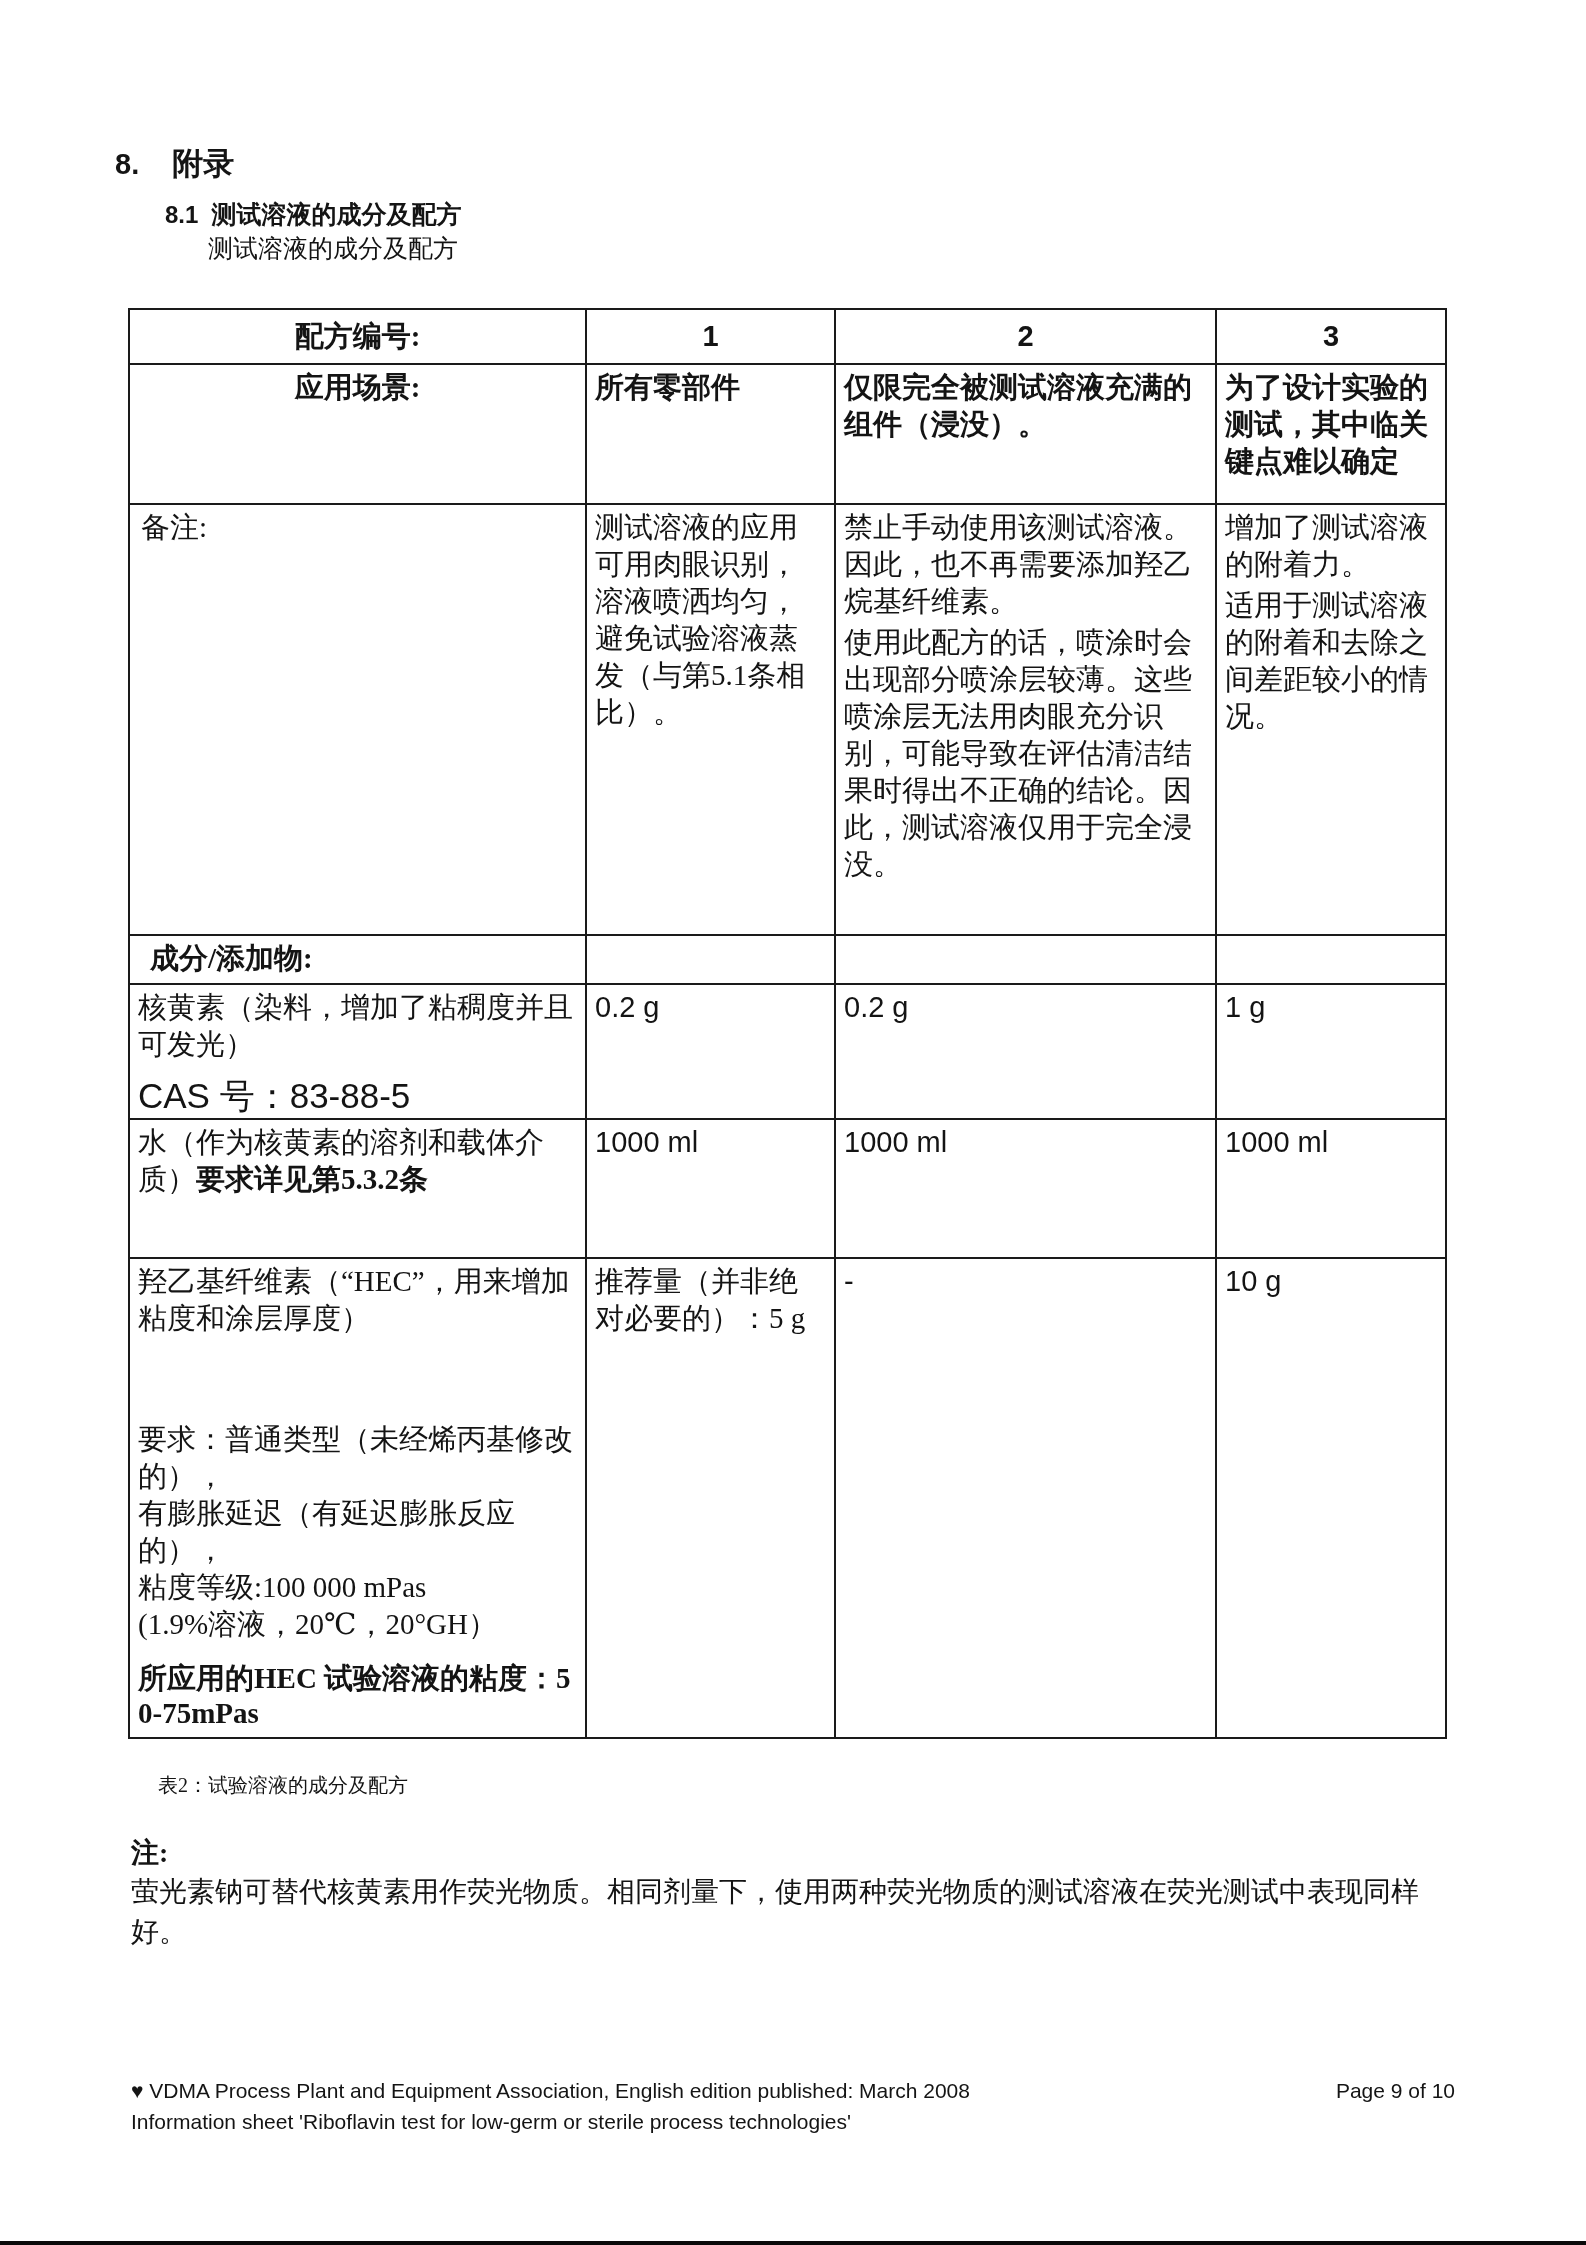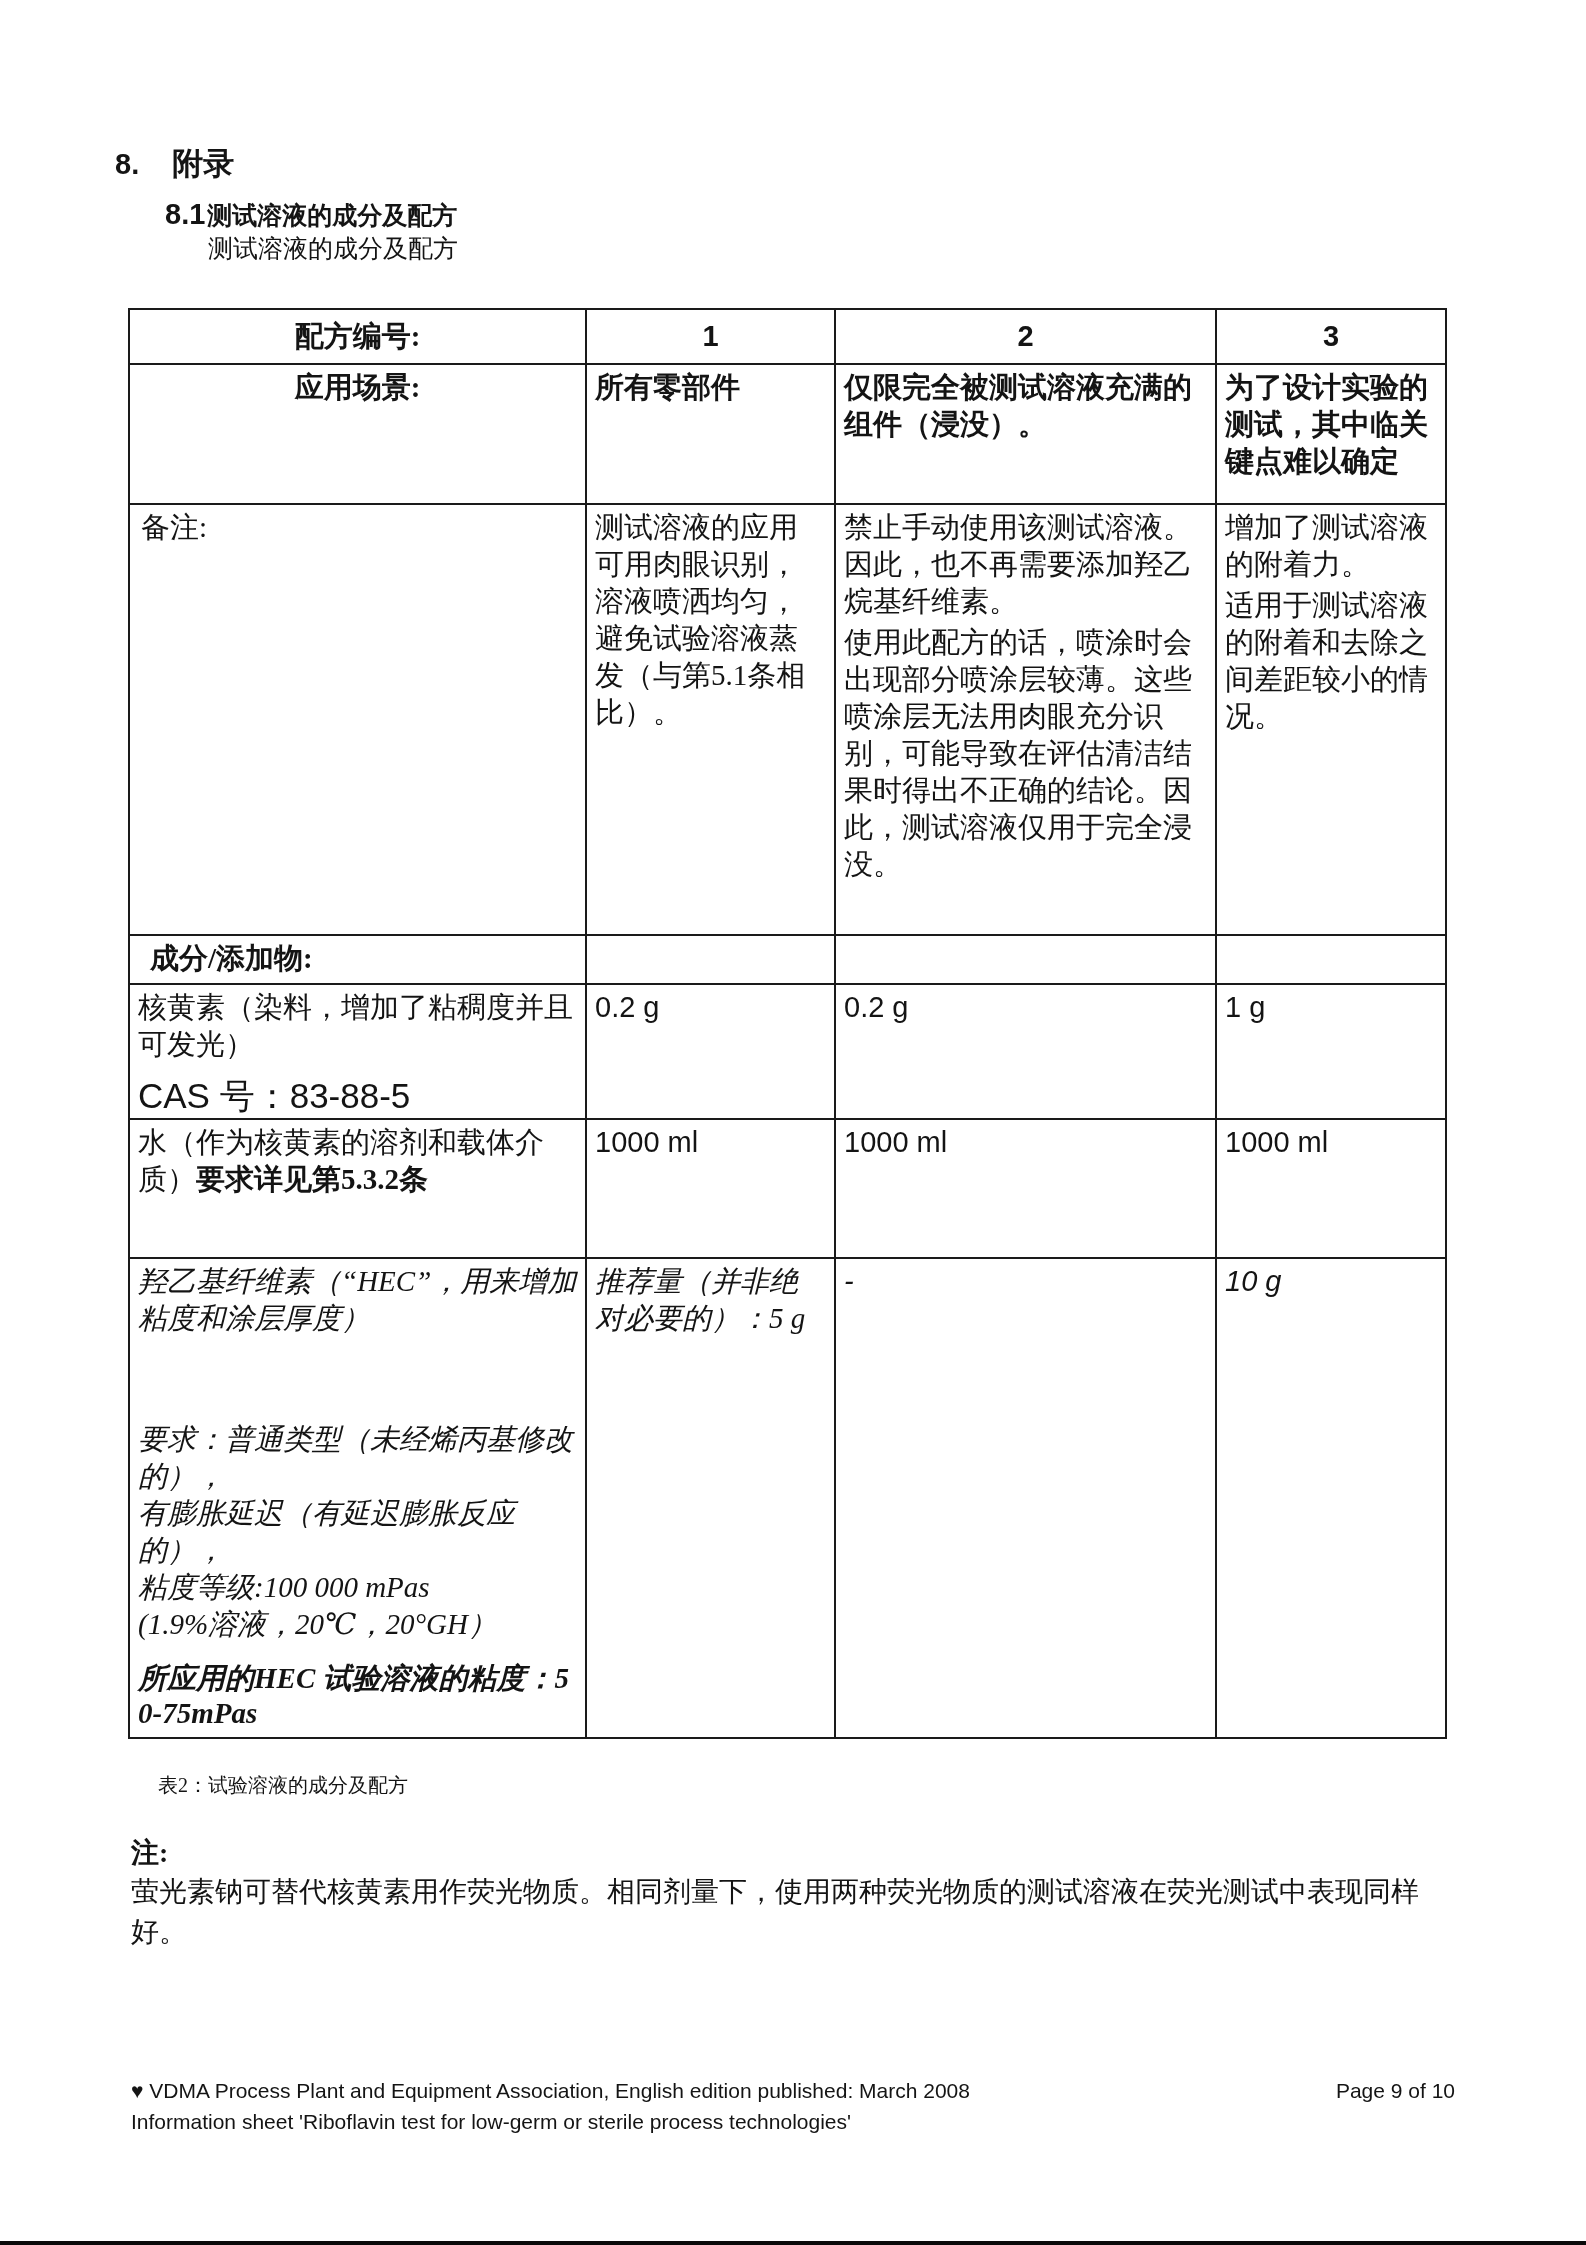--- a/index.html
+++ b/index.html
@@ -6,38 +6,38 @@
   html,body { background:#ffffff; }
   .page {
     position:relative; width:1586px; height:2245px; background:#ffffff;
     font-family:"Liberation Serif","DejaVu Serif",serif; color:#141414; overflow:hidden;
   }
   .page::after { content:""; position:absolute; left:0; right:0; bottom:0; height:4px; background:#0a0a0a; }
 
   .h1 { position:absolute; left:115px; top:143px; font-size:31px; font-weight:bold; white-space:nowrap; }
   .h1 .num { font-family:"Liberation Sans","DejaVu Sans",sans-serif; font-size:29px; margin-right:33px; }
   .h2 { position:absolute; left:165px; top:198px; font-size:25px; font-weight:bold; white-space:nowrap; }
-  .h2 .num { font-family:"Liberation Sans","DejaVu Sans",sans-serif; font-size:29px; margin-right:2px; }
+  .h2 .num { font-family:"Liberation Sans","DejaVu Sans",sans-serif; font-size:24px; margin-right:13px; }
   .subtitle { position:absolute; left:208px; top:232px; font-size:25px; white-space:nowrap; }
 
   table.main { position:absolute; left:128px; top:308px; width:1317px;
     border-collapse:collapse; table-layout:fixed; }
   table.main td { border:2px solid #1a1a1a; vertical-align:top;
     font-size:29px; line-height:37px; padding:4px 8px; word-break:break-all; }
   .center { text-align:center; }
   .bold { font-weight:bold; }
   td.lbl { padding-left:11px; padding-right:66px; }
   td.val { font-family:"Liberation Sans","DejaVu Sans",sans-serif; font-size:27px; padding-top:8px; padding-left:11px; }
   tr.r-head  { height:55px; }
   tr.r-scen  { height:140px; }
   tr.r-rem   { height:431px; }
   tr.r-sec   { height:49px; }
   tr.r-ribo  { height:111px; }
   tr.r-water { height:139px; }
-  tr.r-hec   { height:480px;font-style:italic; }
+  tr.r-hec   { height:480px; }
   tr.r-head td { vertical-align:middle; padding:2px 8px; }
   .cellp + .cellp { margin-top:4px; }
   .cas { margin-top:14px; font-family:"Liberation Sans","DejaVu Sans",sans-serif; font-size:35px; }
   td.water-lbl { vertical-align:middle; }
   .gap-lg { margin-top:84px; }
   .gap-sm { margin-top:18px; line-height:35px; }
 
   .caption { position:absolute; left:158px; top:1772px; font-size:20px; white-space:nowrap;text-align:right; }
   .note-label { position:absolute; left:131px; top:1834px; font-size:28px; font-weight:bold; }
   .note-text { position:absolute; left:131px; top:1872px; width:1305px; font-size:28px; line-height:40px; }

